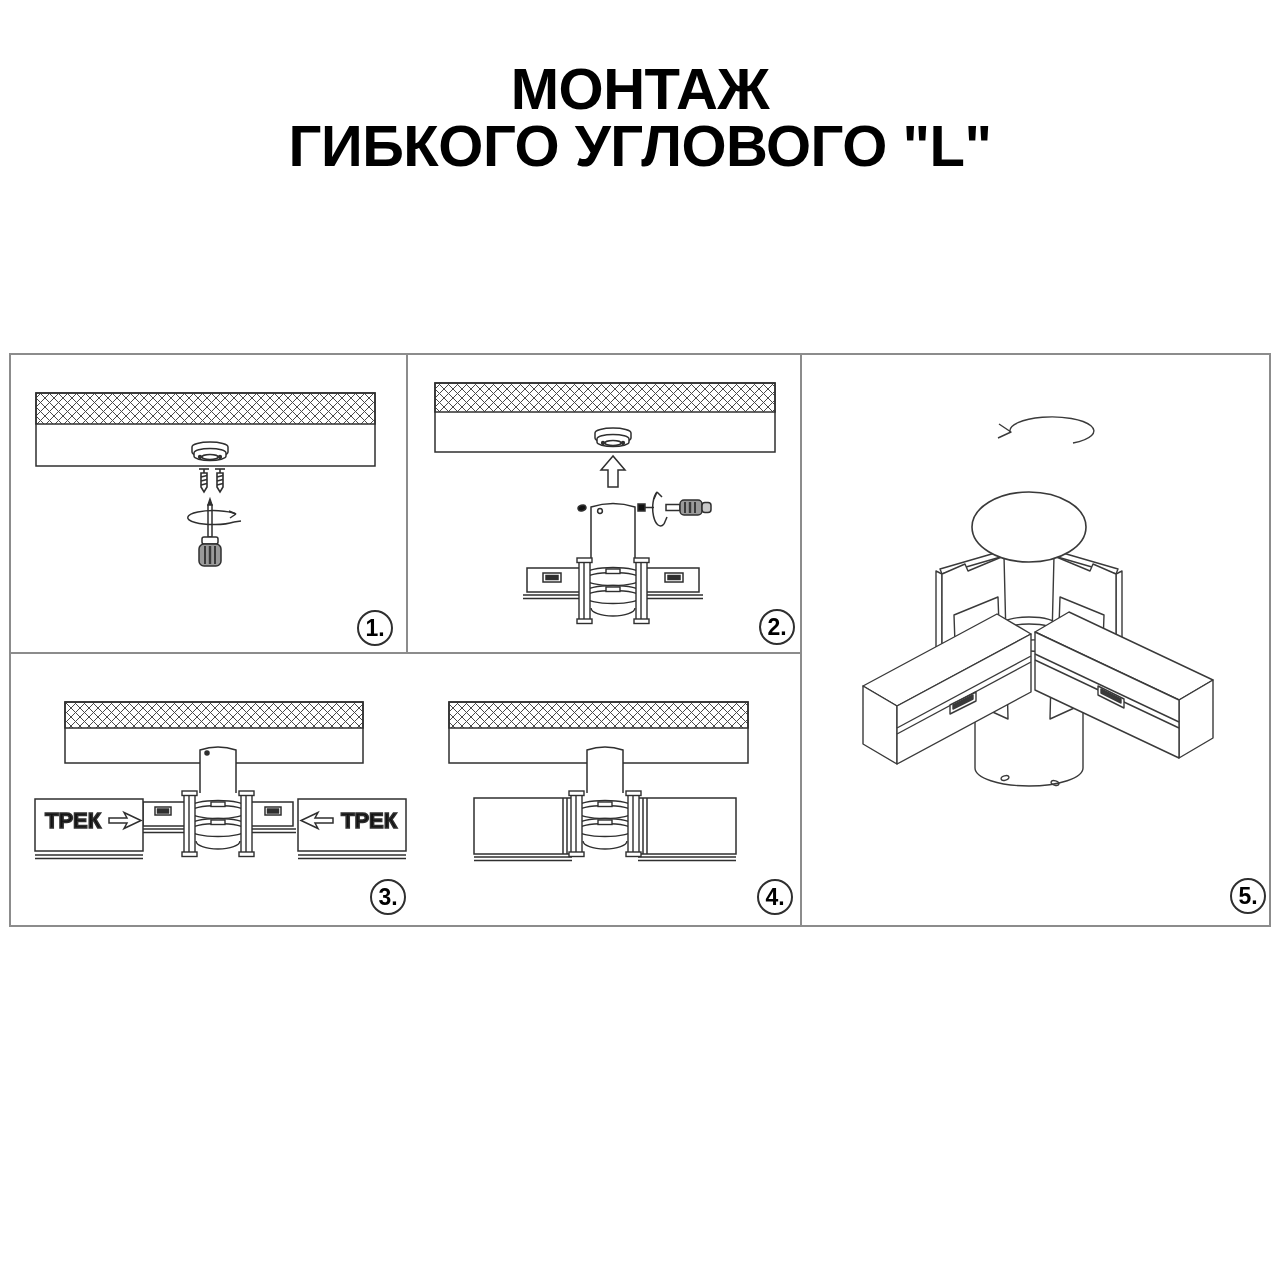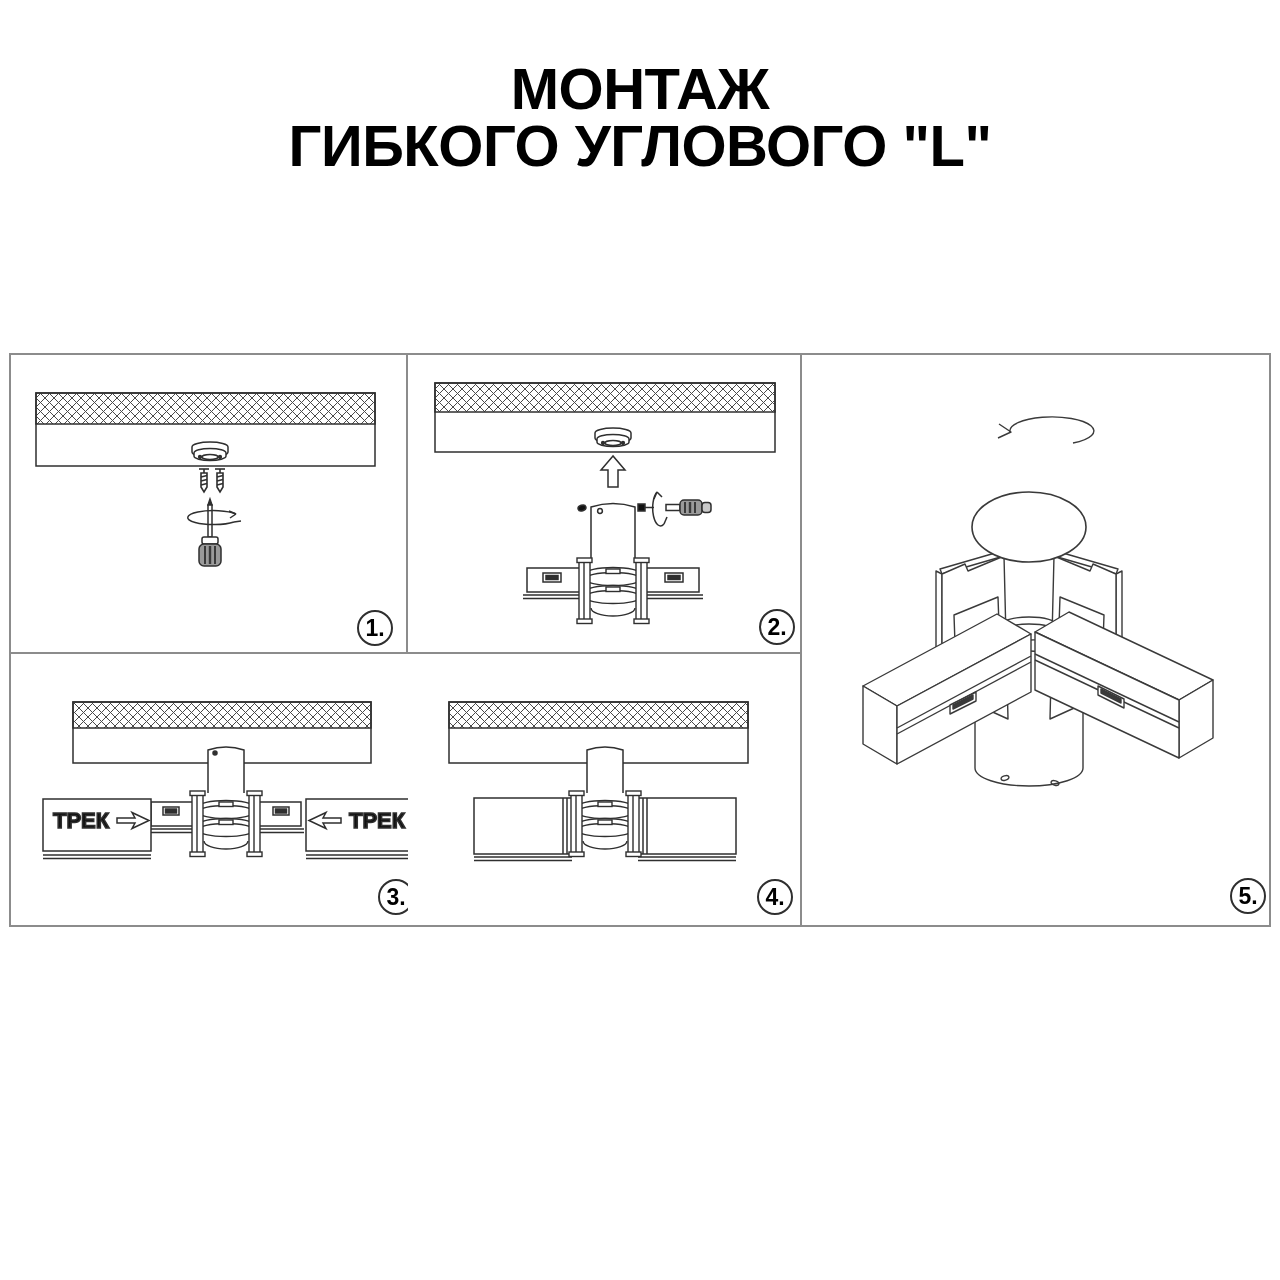--- a/index.html
+++ b/index.html
@@ -8,21 +8,21 @@
   .title{position:absolute;top:60px;left:0;width:1280px;text-align:center;color:#000;
          font-weight:bold;font-size:58px;line-height:57px;letter-spacing:-0.5px;}
   .grid{position:absolute;left:9px;top:353px;width:1262px;height:574px;}
   .panel{position:absolute;box-sizing:border-box;background:#fff;}
   .b-r{border-right:2px solid #8c8c8c;}
   .b-b{border-bottom:2px solid #8c8c8c;}
   .grid-frame{position:absolute;left:0;top:0;width:100%;height:100%;
               border:2px solid #8c8c8c;box-sizing:border-box;pointer-events:none;}
   .p1{left:0;top:0;width:399px;height:301px;}
   .p2{left:399px;top:0;width:394px;height:301px;}
-  .p3{left:16px;top:301px;width:399px;height:273px;}
+  .p3{left:8px;top:301px;width:399px;height:273px;}
   .p4{left:399px;top:301px;width:394px;height:273px;}
   .p5{left:793px;top:0;width:469px;height:574px;}
   .panel svg{display:block;position:absolute;left:0;top:0;}
   .badge{position:absolute;width:36px;height:36px;border:2px solid #2f2f2f;border-radius:50%;
          background:#fff;display:flex;align-items:center;justify-content:center;
          font-weight:bold;font-size:23px;color:#000;box-sizing:border-box;}
   .badge1{left:348px;top:257px;} .badge2{left:351px;top:256px;}
   .badge3{left:353px;top:225px;} .badge4{left:349px;top:225px;}
   .badge5{left:428px;top:525px;}
   text.treklabel{font-family:"Liberation Sans",sans-serif;font-weight:bold;font-size:22px;fill:#111;}

